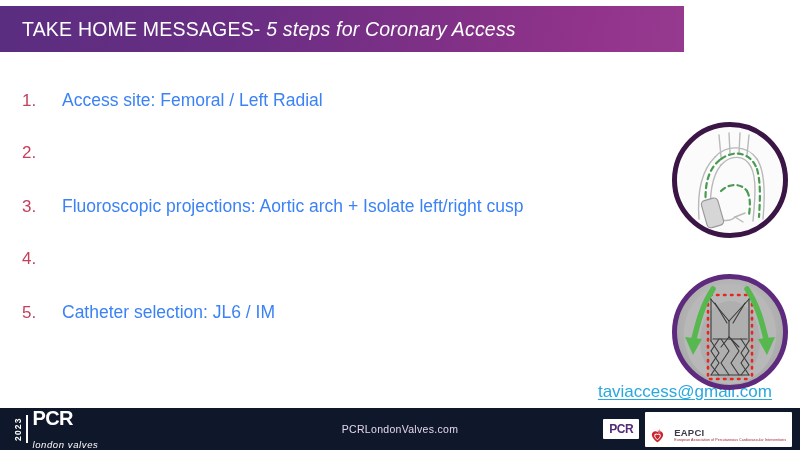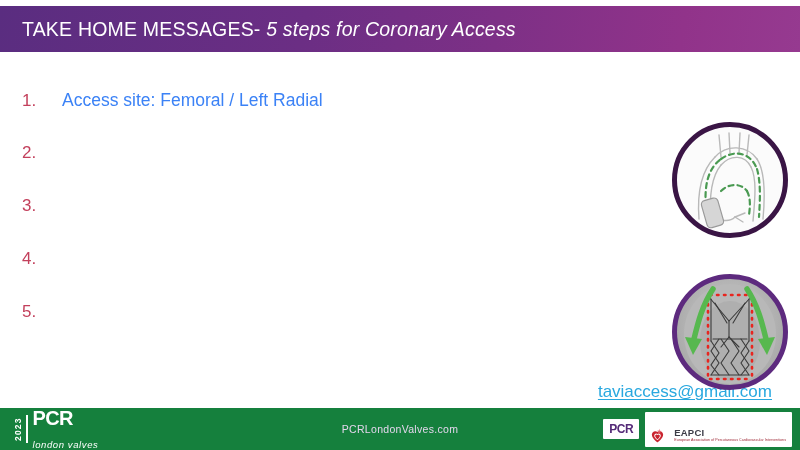--- a/index.html
+++ b/index.html
@@ -13,21 +13,21 @@
     overflow: hidden;
     font-family: "Liberation Sans", sans-serif;
     position: relative;
   }
 
   
   .slide-header {
     position: absolute;
     left: 0;
     top: 6px;
-    width: 800px;
+    width: 684px;
     height: 46px;
     background: linear-gradient(100deg, #5a2d80 0%, #6b2e84 38%, #7d3086 62%, #91338a 85%, #963a90 100%);
     display: flex;
     align-items: center;
   }
   .header-title {
     margin-left: 22px;
     font-size: 19.5px;
     color: #ffffff;
     letter-spacing: 0.2px;
@@ -106,21 +106,21 @@
   }
   .figure svg { display: block; width: 100%; height: 100%; }
 
   
   .slide-footer {
     position: absolute;
     left: 0;
     bottom: 0;
     width: 800px;
     height: 42px;
-    background: #15803d;
+    background: #0f172a;
     display: flex;
     align-items: center;
   }
   .footer-logo {
     margin-left: 14px;
     display: flex;
     align-items: center;
     height: 30px;
   }
   .logo-year {
@@ -228,28 +228,30 @@
       <span class="msg-num">1.</span>
       <span class="msg-text">Access site: Femoral / Left Radial</span>
     </div>
 
     <div class="msg-item">
       <span class="msg-num">2.</span>
     </div>
 
     <div class="msg-item">
       <span class="msg-num">3.</span>
+      <span class="msg-text">Fluoroscopic projections: Aortic arch + Isolate left/right cusp</span>
     </div>
 
     <div class="msg-item">
       <span class="msg-num">4.</span>
     </div>
 
     <div class="msg-item">
       <span class="msg-num">5.</span>
+      <span class="msg-text">Catheter selection: JL6 / IM</span>
     </div>
 
   </div>
 
   <a class="email-link" href="#">taviaccess@gmail.com</a>
 
   <div class="figure fig-aorta">
     <svg viewBox="0 0 106 106" xmlns="http://www.w3.org/2000/svg">
 
       <g stroke="#b9b9b9" stroke-width="1.4" fill="none" stroke-linecap="round">

